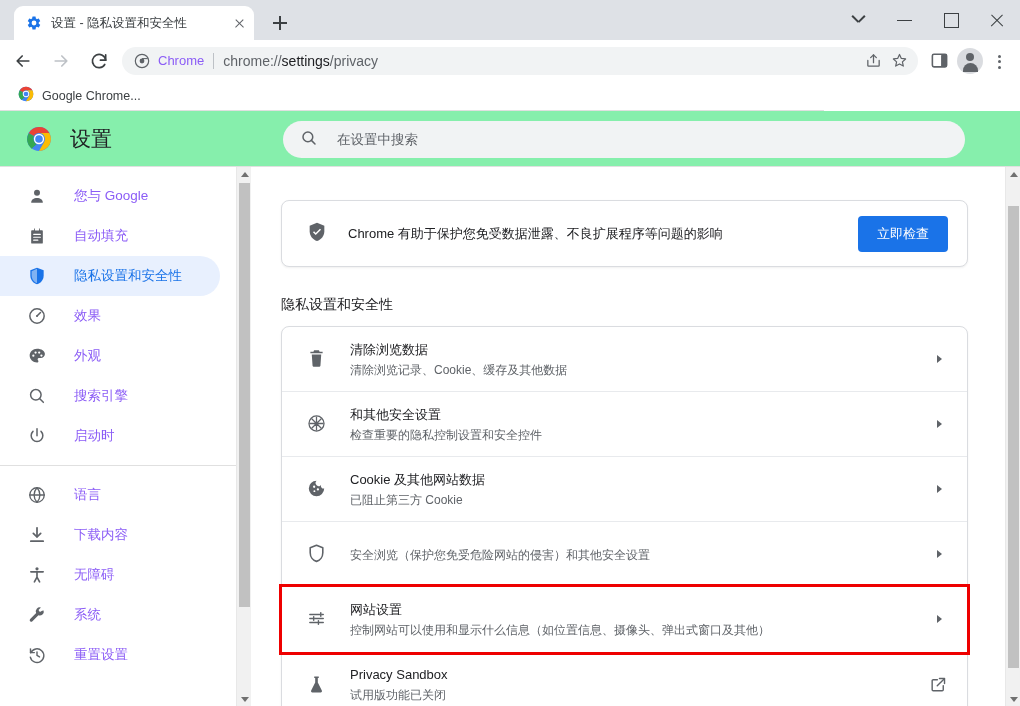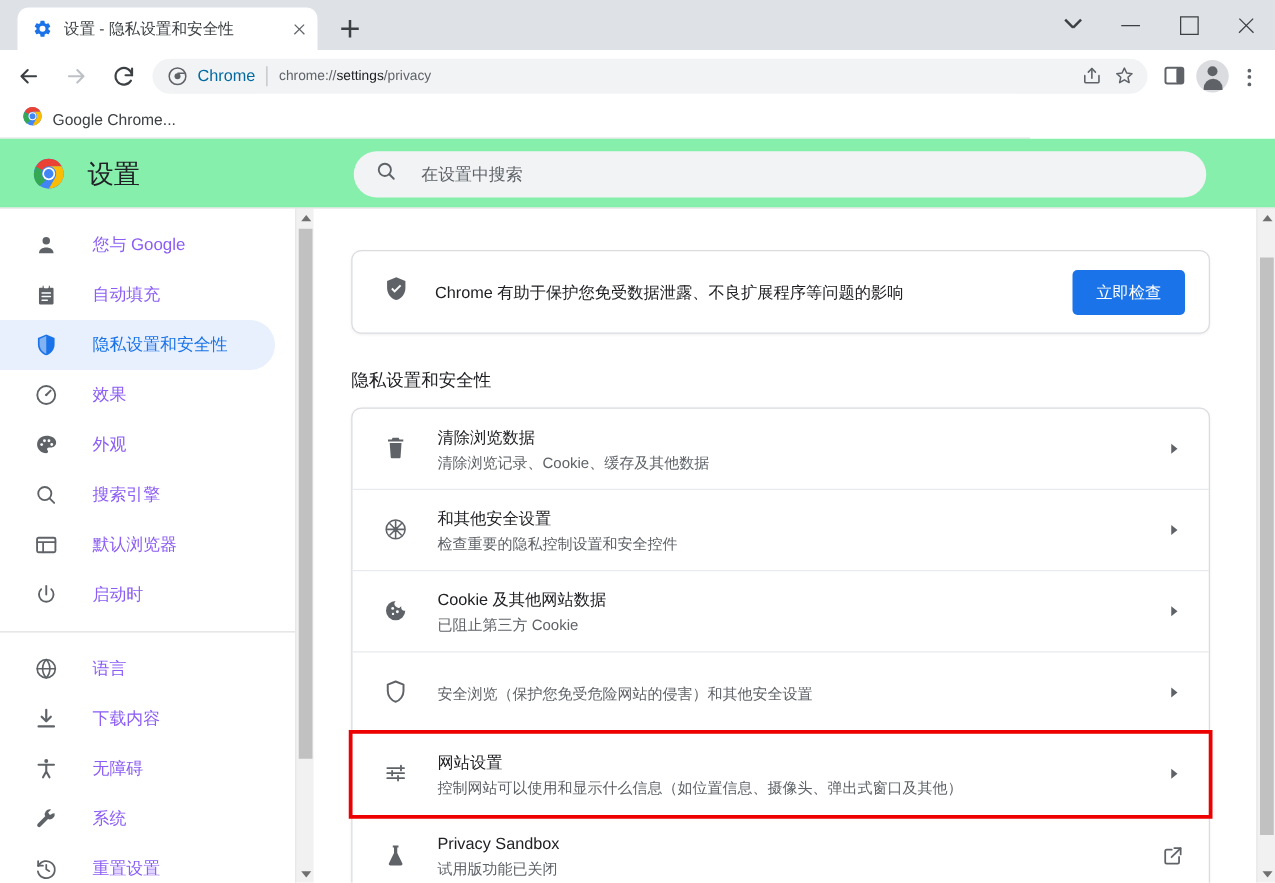--- a/index.html
+++ b/index.html
@@ -74,25 +74,25 @@
   }
   .navbtn { width: 30px; height: 30px; position: relative; margin-left: 8px; flex: 0 0 30px; }
   .navbtn svg { position: absolute; left: 5px; top: 5px; }
 
   .omnibox {
     flex: 1 1 auto; height: 28px; margin: 0 6px 0 8px;
     background: #f1f3f4; border-radius: 14px;
     display: flex; align-items: center; padding: 0 12px; position: relative;
   }
   .omni-chrome-icon { width: 16px; height: 16px; flex: 0 0 16px; }
-  .omni-scheme { font-size: 13px; color: #0369a1; margin-left: 8px; white-space: nowrap; }
+  .omni-scheme { font-size: 13px; color: #8b5cf6; margin-left: 8px; white-space: nowrap; }
   .omni-sep {
     width: 1px; height: 16px; background: #bdc1c6; margin: 0 9px; flex: 0 0 1px;
   }
-  .omni-url { font-size: 11px; color: #5f6368; white-space: nowrap; }
+  .omni-url { font-size: 14px; color: #5f6368; white-space: nowrap; }
   .omni-url b { color: #202124; font-weight: 500; }
   .omni-actions { position: absolute; right: 6px; top: 0; height: 28px; display: flex; align-items: center; }
   .omni-icon { width: 26px; height: 26px; position: relative; }
 
   .tb-right { display: flex; align-items: center; margin-right: 8px; flex: 0 0 auto; }
   .tb-btn { width: 30px; height: 30px; position: relative; }
   .avatar {
     width: 26px; height: 26px; border-radius: 50%; background: #dadce0;
     position: relative; margin: 0 3px;
   }
@@ -409,27 +409,20 @@
             </div>
             <div class="nav-item">
               <span class="ni-icon"><svg width="20" height="20" viewBox="0 0 24 24" fill="none" stroke="#5f6368" stroke-width="1.8" stroke-linecap="round" stroke-linejoin="round">
                   <circle cx="10.6" cy="10.6" r="6.3"></circle>
                   <path d="M19.6 19.6l-4.6-4.6"></path>
                 </svg></span>
               <span class="ni-label">搜索引擎</span>
             </div>
             <div class="nav-item">
               <span class="ni-icon"><svg width="20" height="20" viewBox="0 0 24 24" fill="none" stroke="#5f6368" stroke-width="1.8" stroke-linecap="round" stroke-linejoin="round">
-                  <rect x="3.2" y="5" width="17.6" height="14" rx="1.4"></rect>
-                  <path d="M3.2 9.2h17.6M9 9.2V19" stroke-width="1.7"></path>
-                </svg></span>
-              <span class="ni-label">默认浏览器</span>
-            </div>
-            <div class="nav-item">
-              <span class="ni-icon"><svg width="20" height="20" viewBox="0 0 24 24" fill="none" stroke="#5f6368" stroke-width="1.8" stroke-linecap="round" stroke-linejoin="round">
                   <path d="M12 3.2v8.4"></path>
                   <path d="M7.2 6.4a7 7 0 1 0 9.6 0"></path>
                 </svg></span>
               <span class="ni-label">启动时</span>
             </div>
           </div>
         <div class="nav-divider"></div>
         <div class="nav-group" style="padding-top:0;" id="group1">
             <div class="nav-item">
               <span class="ni-icon"><svg width="20" height="20" viewBox="0 0 24 24" fill="none" stroke="#5f6368" stroke-width="1.6" stroke-linecap="round" stroke-linejoin="round">

